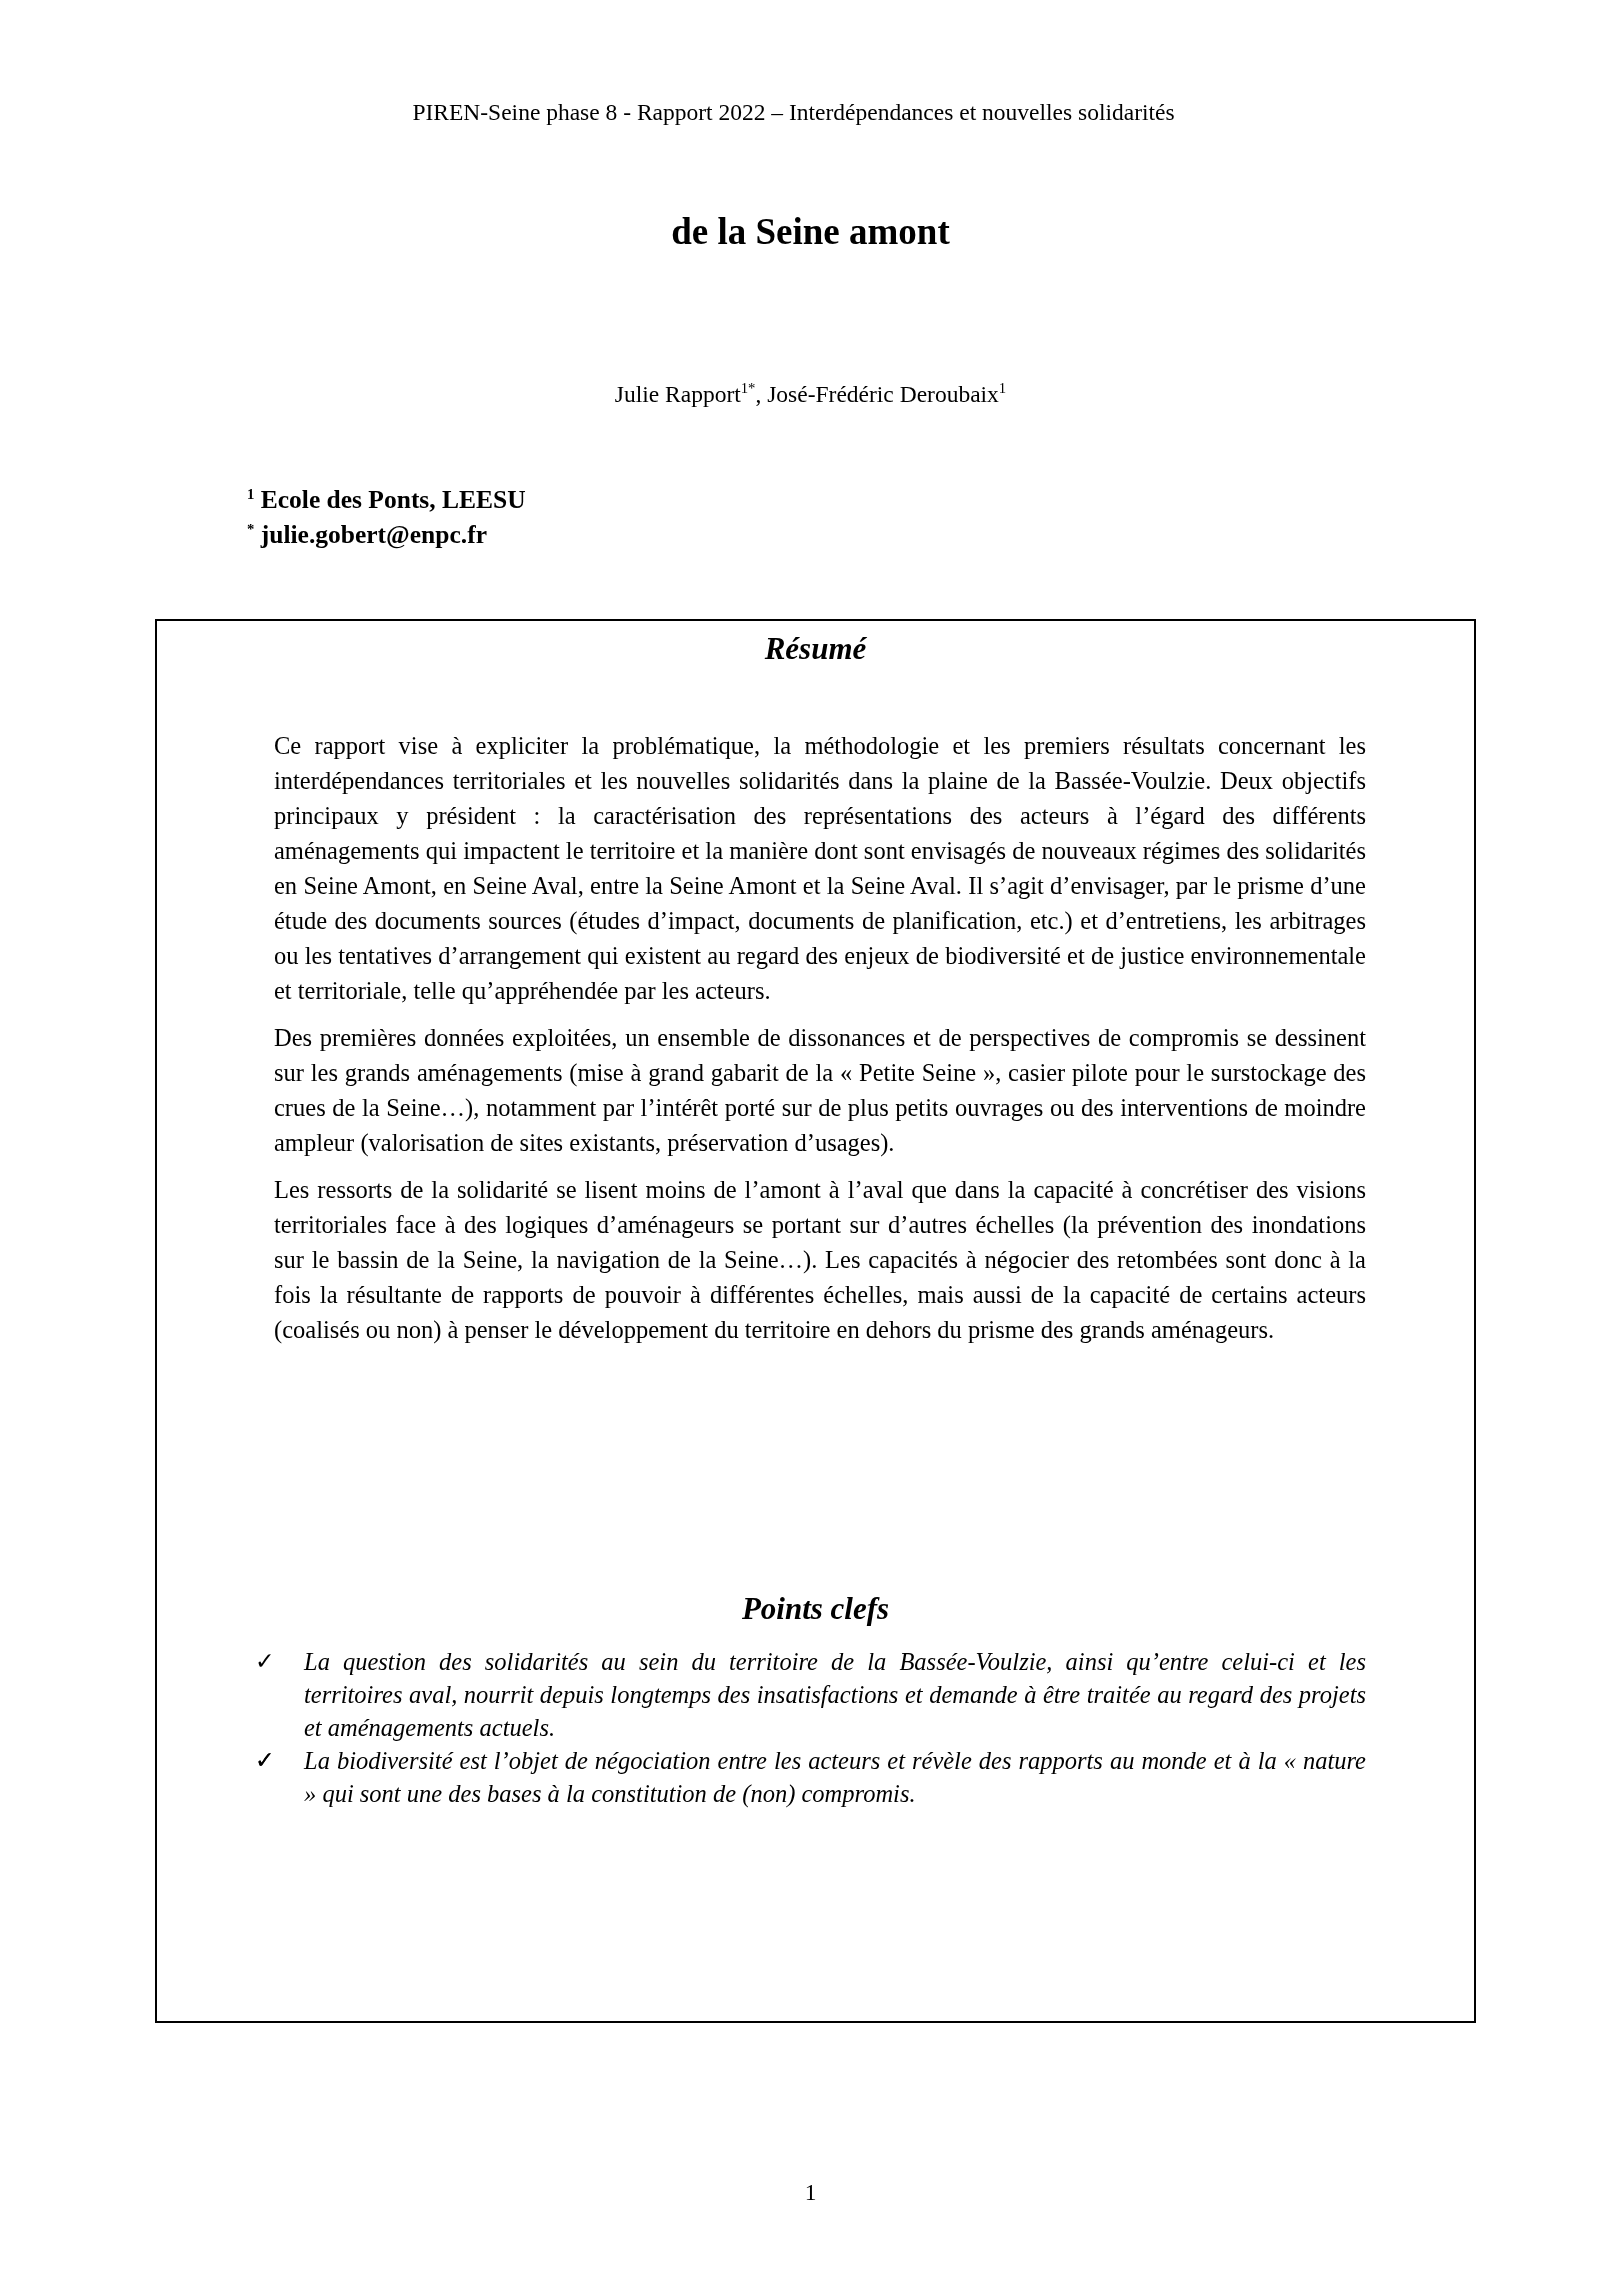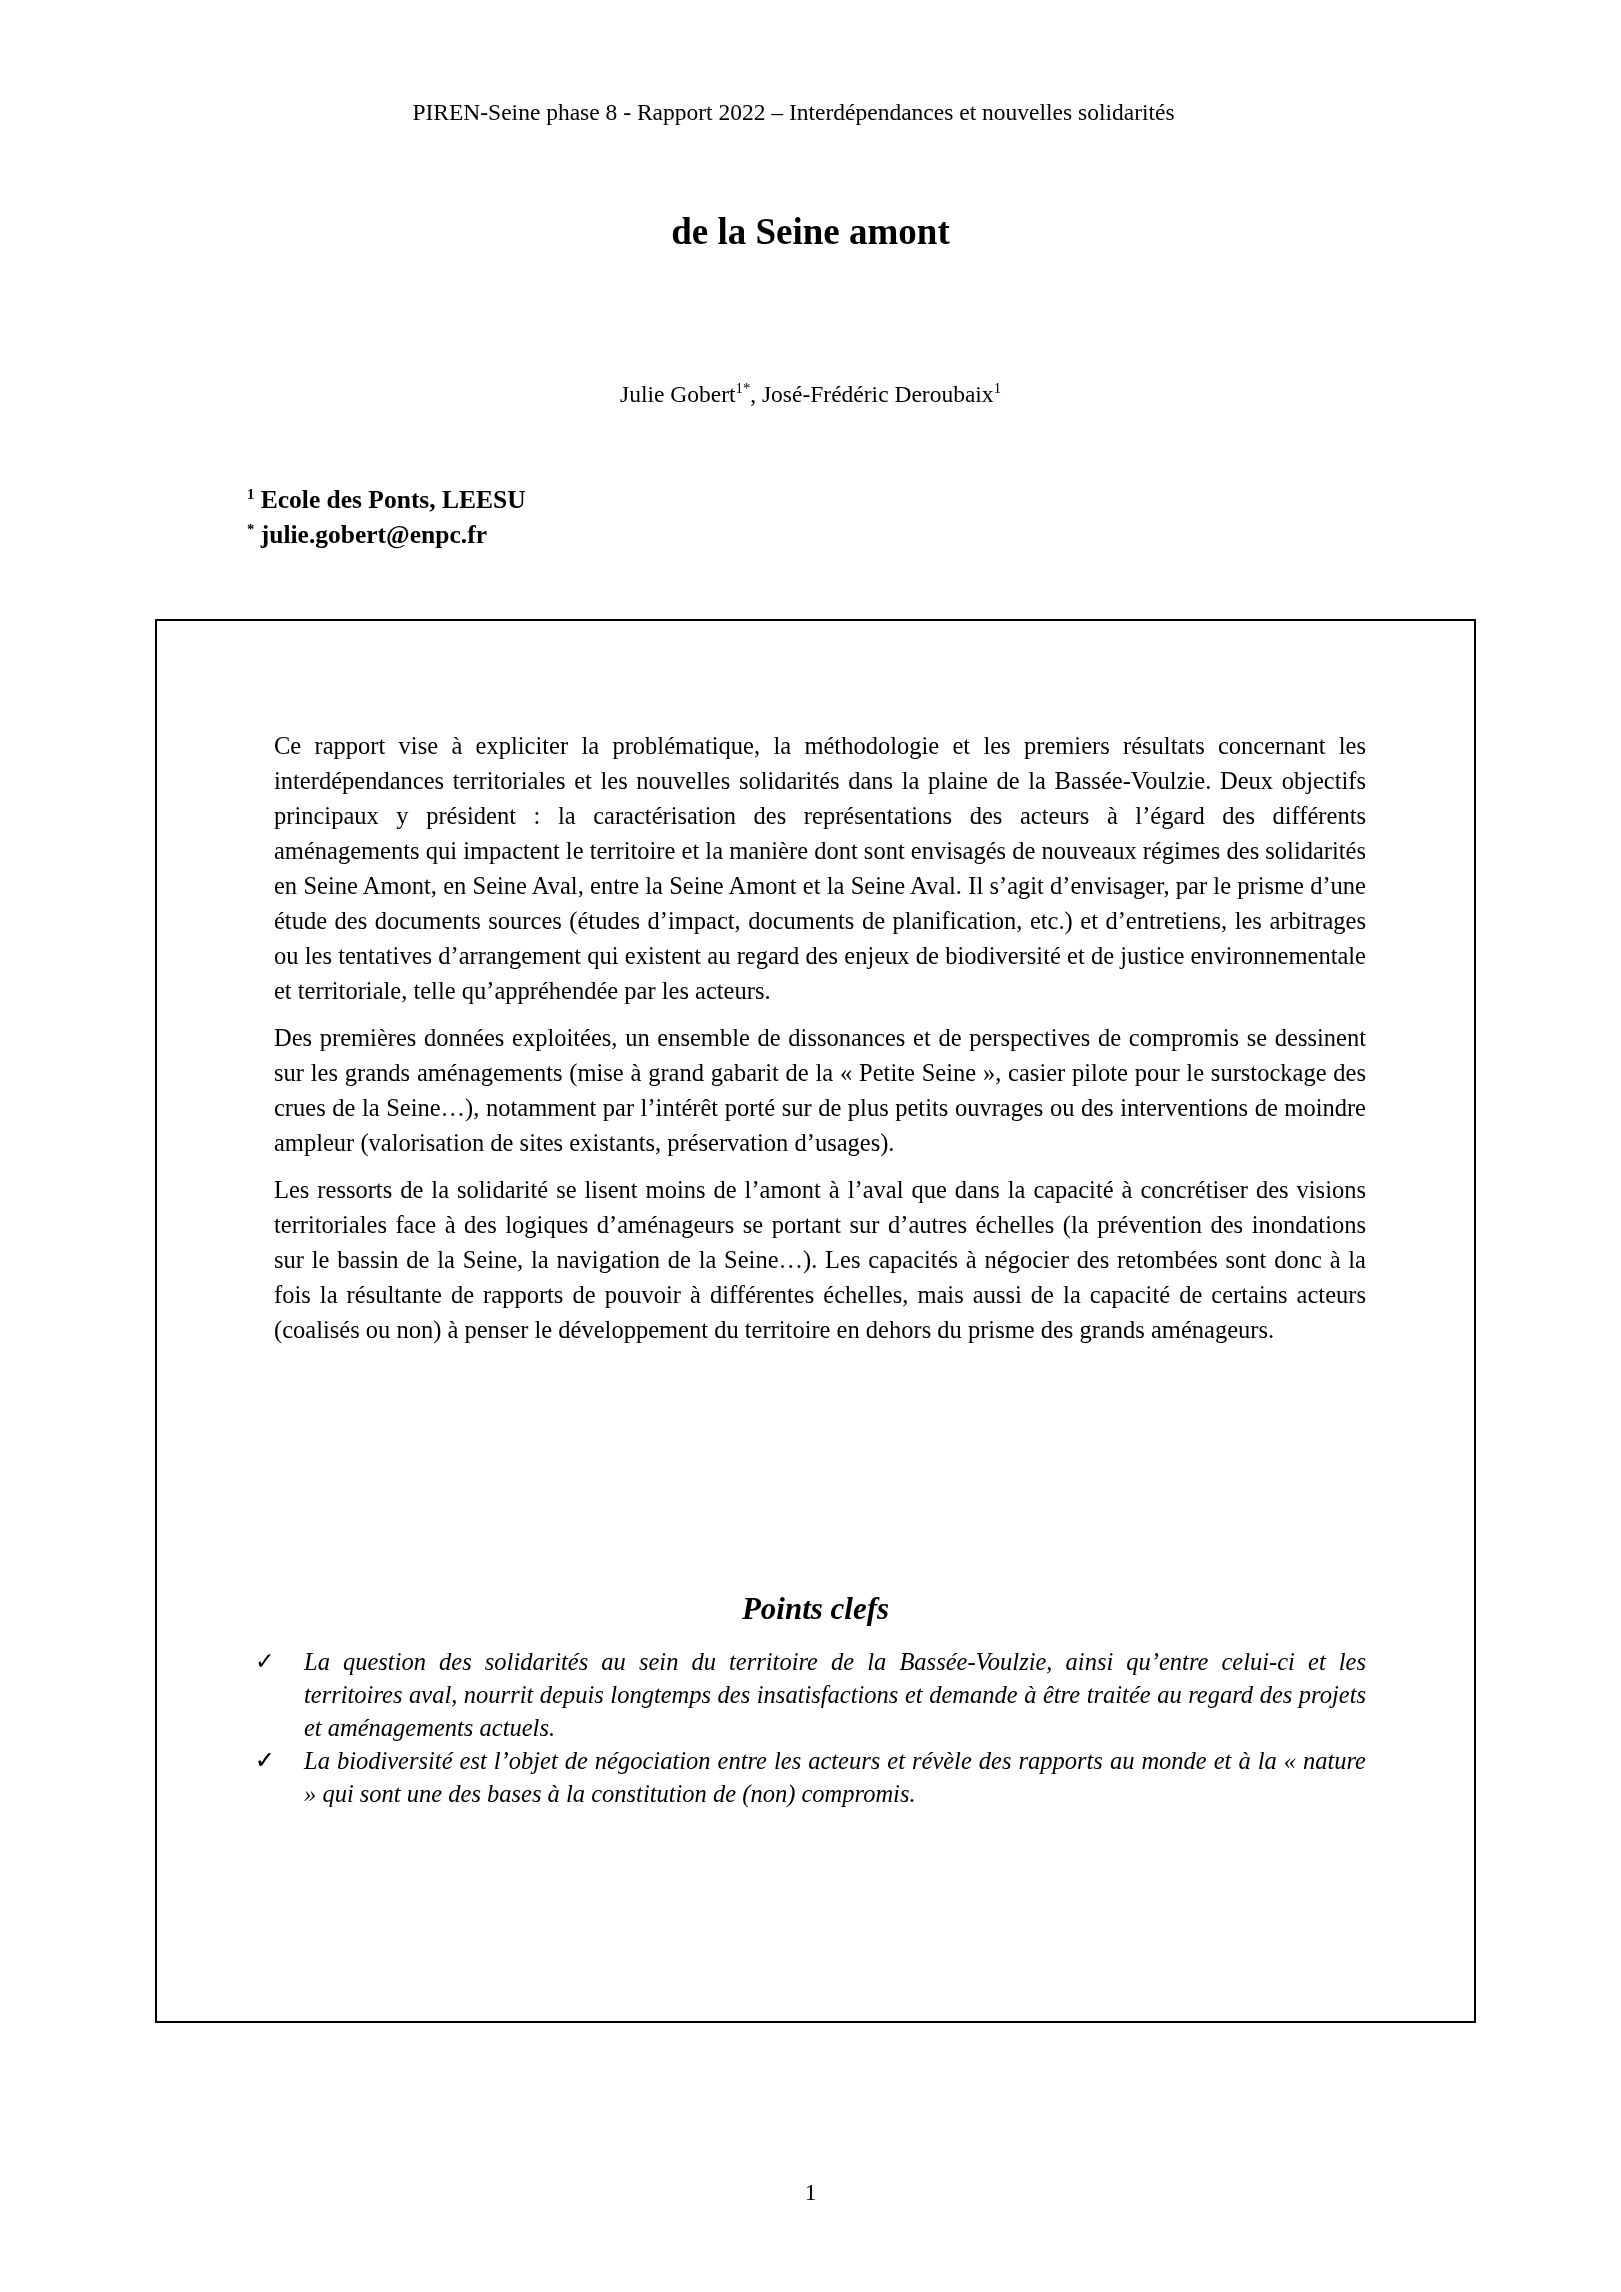--- a/index.html
+++ b/index.html
@@ -33,29 +33,30 @@
 </head>
 <body>
 
 <div class="running-header">PIREN-Seine phase 8 - Rapport 2022 – Interdépendances et nouvelles solidarités</div>
 
 <div class="title">
   <div>de la Seine amont</div>
 </div>
 
 <div class="authors">
-  <span>Julie Gobert</span><sup>1*</sup><span>, </span><span>José-Frédéric Deroubaix</span><sup>1</sup>
+  <span>Julie Rapport</span><sup>1*</sup><span>, </span><span>José-Frédéric Deroubaix</span><sup>1</sup>
 </div>
 
 <div class="affil">
   <div><sup>1</sup><span> Ecole des Ponts, LEESU</span></div>
   <div><sup>*</sup><span> julie.gobert@enpc.fr</span></div>
 </div>
 
 <div class="box">
+  <div class="box-heading resume-heading">Résumé</div>
   <div class="abstract">
     <p>Ce rapport vise à expliciter la problématique, la méthodologie et les premiers résultats concernant les interdépendances territoriales et les nouvelles solidarités dans la plaine de la Bassée-Voulzie. Deux objectifs principaux y président : la caractérisation des représentations des acteurs à l’égard des différents aménagements qui impactent le territoire et la manière dont sont envisagés de nouveaux régimes des solidarités en Seine Amont, en Seine Aval, entre la Seine Amont et la Seine Aval. Il s’agit d’envisager, par le prisme d’une étude des documents sources (études d’impact, documents de planification, etc.) et d’entretiens, les arbitrages ou les tentatives d’arrangement qui existent au regard des enjeux de biodiversité et de justice environnementale et territoriale, telle qu’appréhendée par les acteurs.</p>
     <p>Des premières données exploitées, un ensemble de dissonances et de perspectives de compromis se dessinent sur les grands aménagements (mise à grand gabarit de la « Petite Seine », casier pilote pour le surstockage des crues de la Seine…), notamment par l’intérêt porté sur de plus petits ouvrages ou des interventions de moindre ampleur (valorisation de sites existants, préservation d’usages).</p>
     <p>Les ressorts de la solidarité se lisent moins de l’amont à l’aval que dans la capacité à concrétiser des visions territoriales face à des logiques d’aménageurs se portant sur d’autres échelles (la prévention des inondations sur le bassin de la Seine, la navigation de la Seine…). Les capacités à négocier des retombées sont donc à la fois la résultante de rapports de pouvoir à différentes échelles, mais aussi de la capacité de certains acteurs (coalisés ou non) à penser le développement du territoire en dehors du prisme des grands aménageurs.</p>
   </div>
 
   <div class="box-heading keypoints-heading">Points clefs</div>
   <ul class="keypoints">
     <li>
       <span class="check">✓</span>

